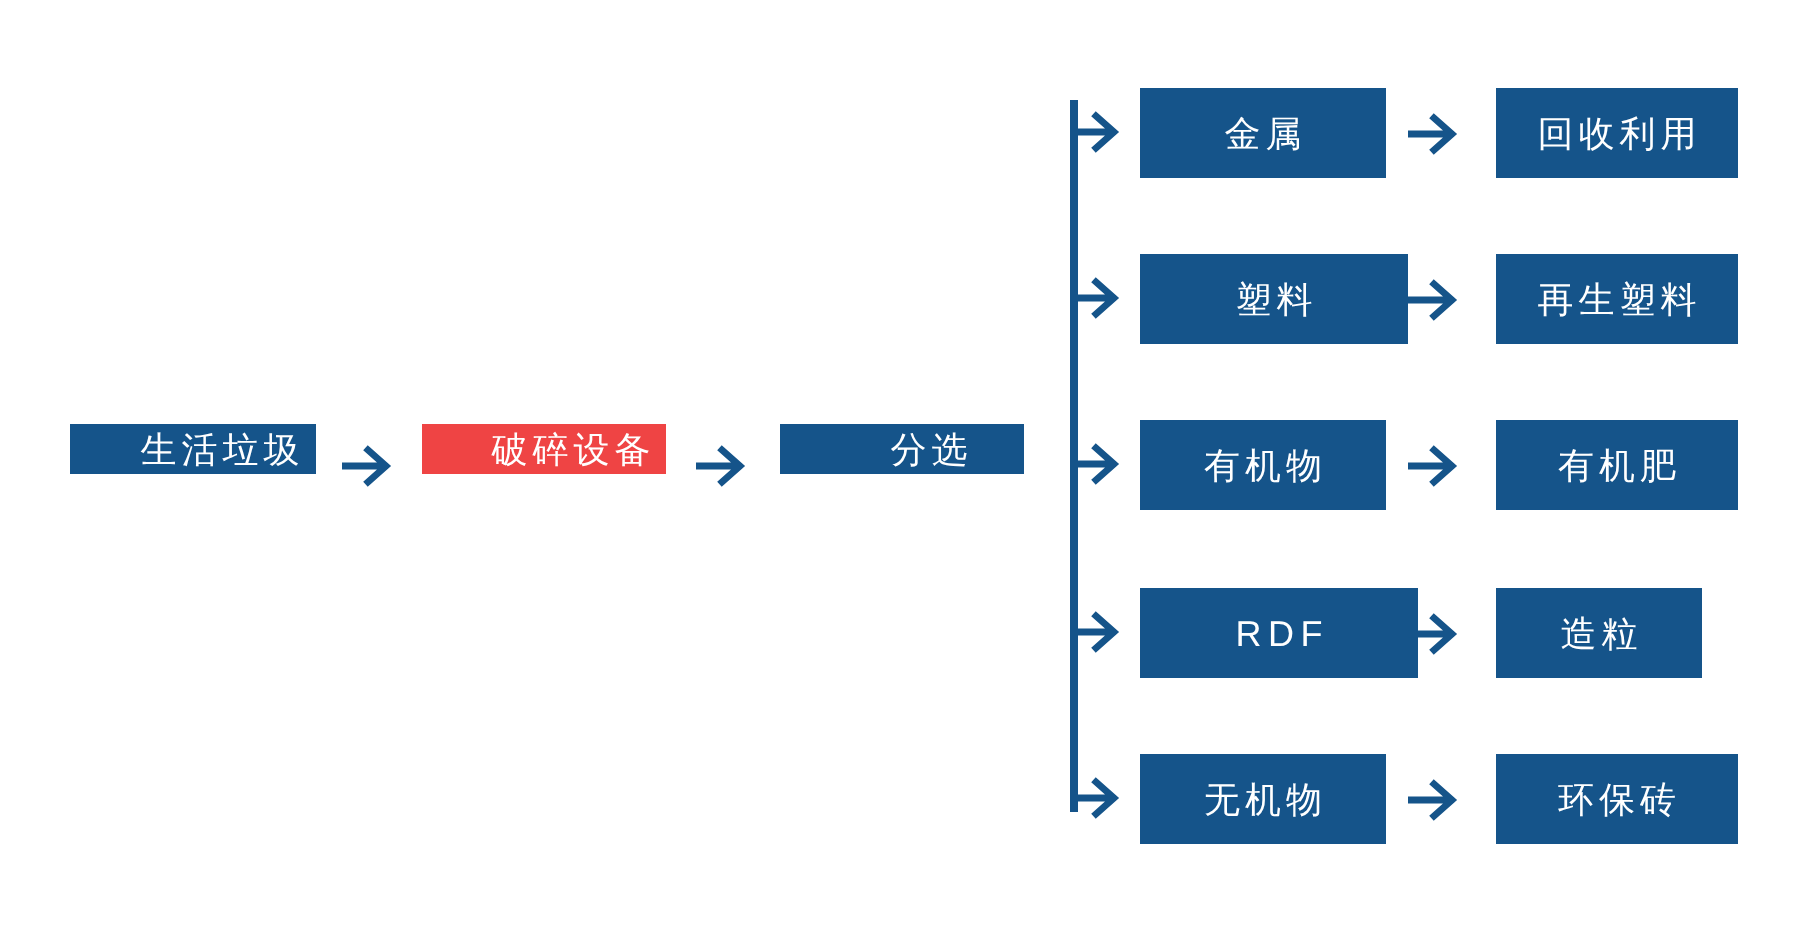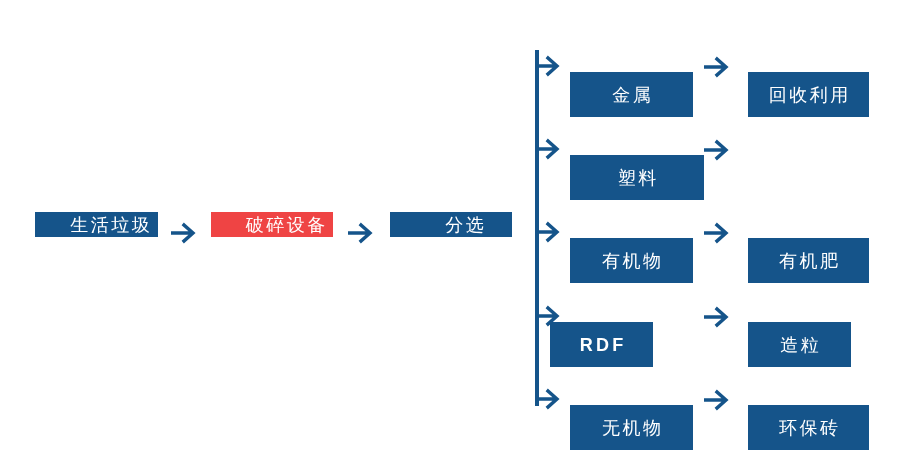--- a/index.html
+++ b/index.html
@@ -33,21 +33,20 @@
   
   .node.main {
     height: 25px;
     font-size: 18px;
     padding-left: 27px;
   }
   
   .node.branch {
     height: 45px;
     font-size: 18px;
-    margin-top: 28px;
   }
   .node.branch.latin {
     letter-spacing: 0.18em;
     text-indent: 0.18em;
   }
 
   
   .arrow {
     position: absolute;
     color: #15548a;
@@ -111,40 +110,41 @@
     <svg width="26" height="22" viewBox="0 0 26 22" aria-hidden="true">
       <path d="M0 11 H17 M11 3 L20 11 L11 19" fill="none" stroke="#15548a" stroke-width="3.4" stroke-linecap="square" stroke-linejoin="miter"></path>
     </svg>
   </div>
   <div class="node branch blue" style="left:570px; top:127px; width:134px;">塑料</div>
   <div class="arrow" style="left:703px; top:137px; width:30px; height:26px;">
     <svg width="28" height="22" viewBox="0 0 28 22" aria-hidden="true">
       <path d="M1 11 H19 M13 3 L22 11 L13 19" fill="none" stroke="#15548a" stroke-width="3.4" stroke-linecap="square" stroke-linejoin="miter"></path>
     </svg>
   </div>
+  <div class="node branch blue" style="left:748px; top:127px; width:121px;">再生塑料</div>
 
   <div class="branch-arrow" style="left:537px; top:221px;">
     <svg width="26" height="22" viewBox="0 0 26 22" aria-hidden="true">
       <path d="M0 11 H17 M11 3 L20 11 L11 19" fill="none" stroke="#15548a" stroke-width="3.4" stroke-linecap="square" stroke-linejoin="miter"></path>
     </svg>
   </div>
   <div class="node branch blue" style="left:570px; top:210px; width:123px;">有机物</div>
   <div class="arrow" style="left:703px; top:220px; width:30px; height:26px;">
     <svg width="28" height="22" viewBox="0 0 28 22" aria-hidden="true">
       <path d="M1 11 H19 M13 3 L22 11 L13 19" fill="none" stroke="#15548a" stroke-width="3.4" stroke-linecap="square" stroke-linejoin="miter"></path>
     </svg>
   </div>
   <div class="node branch blue" style="left:748px; top:210px; width:121px;">有机肥</div>
 
   <div class="branch-arrow" style="left:537px; top:305px;">
     <svg width="26" height="22" viewBox="0 0 26 22" aria-hidden="true">
       <path d="M0 11 H17 M11 3 L20 11 L11 19" fill="none" stroke="#15548a" stroke-width="3.4" stroke-linecap="square" stroke-linejoin="miter"></path>
     </svg>
   </div>
-  <div class="node branch blue latin" style="left:550px; top:294px; width:103px;font-weight:bold;">RDF</div>
+  <div class="node branch blue latin" style="left:570px; top:294px; width:139px;">RDF</div>
   <div class="arrow" style="left:703px; top:304px; width:30px; height:26px;">
     <svg width="28" height="22" viewBox="0 0 28 22" aria-hidden="true">
       <path d="M1 11 H19 M13 3 L22 11 L13 19" fill="none" stroke="#15548a" stroke-width="3.4" stroke-linecap="square" stroke-linejoin="miter"></path>
     </svg>
   </div>
   <div class="node branch blue" style="left:748px; top:294px; width:103px;">造粒</div>
 
   <div class="branch-arrow" style="left:537px; top:388px;">
     <svg width="26" height="22" viewBox="0 0 26 22" aria-hidden="true">
       <path d="M0 11 H17 M11 3 L20 11 L11 19" fill="none" stroke="#15548a" stroke-width="3.4" stroke-linecap="square" stroke-linejoin="miter"></path>

